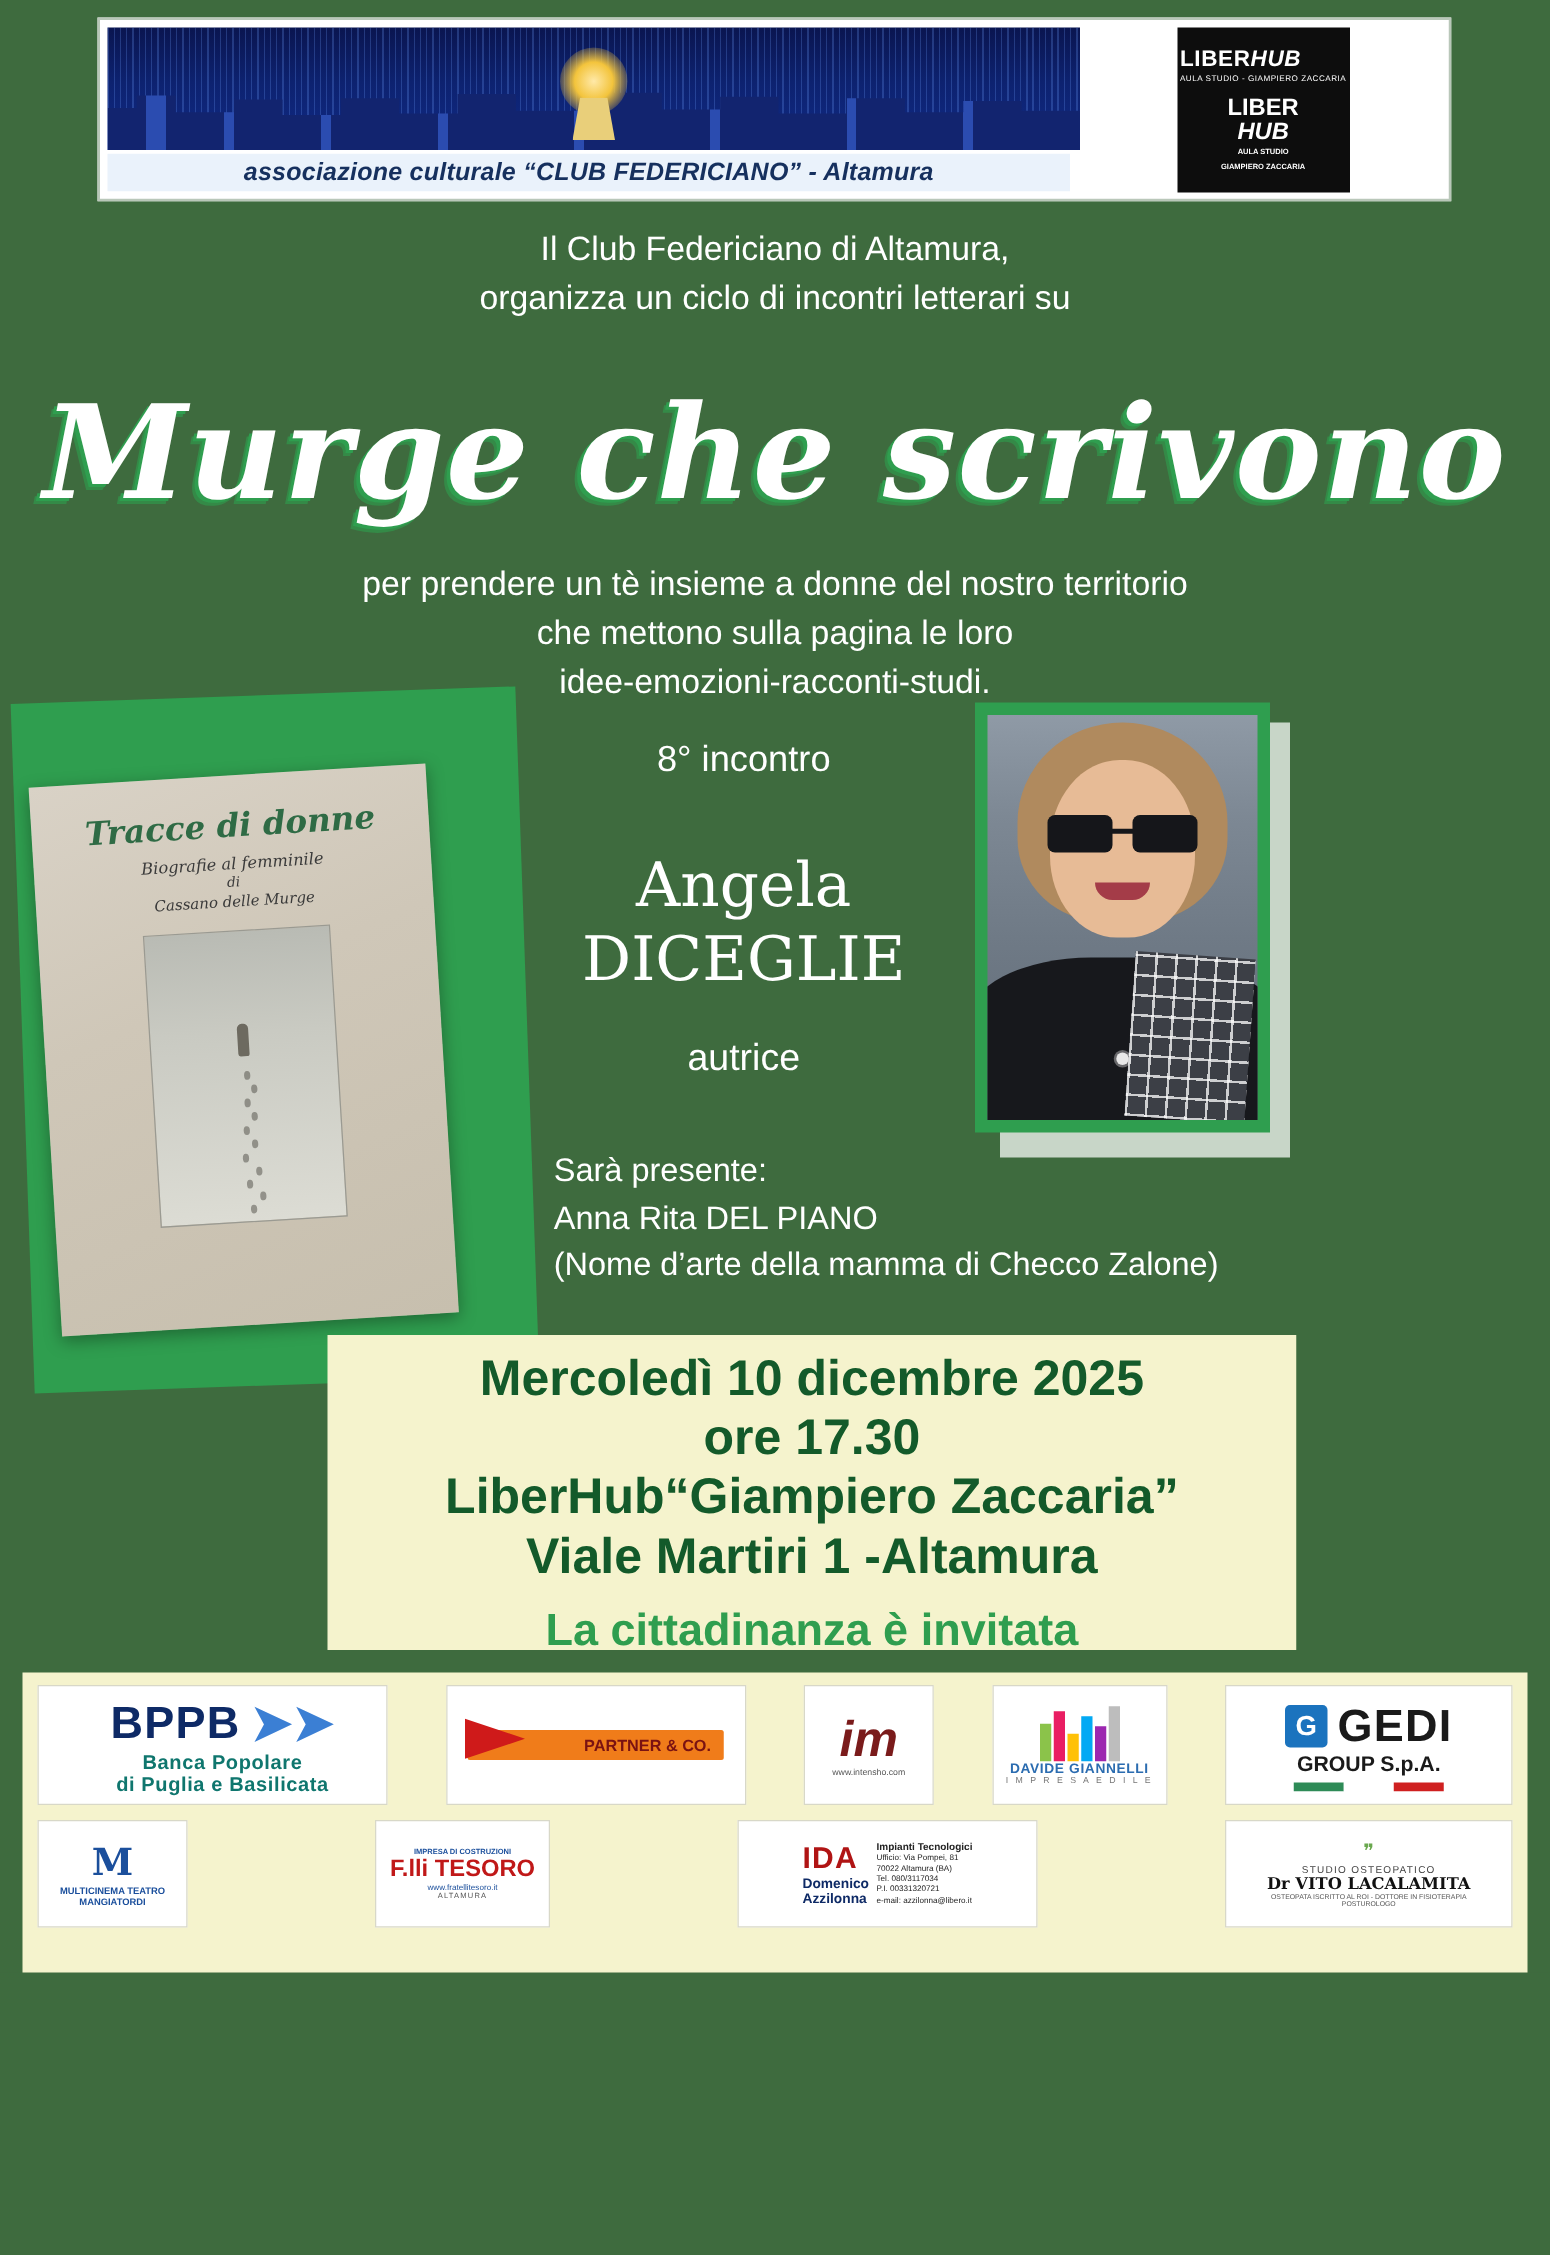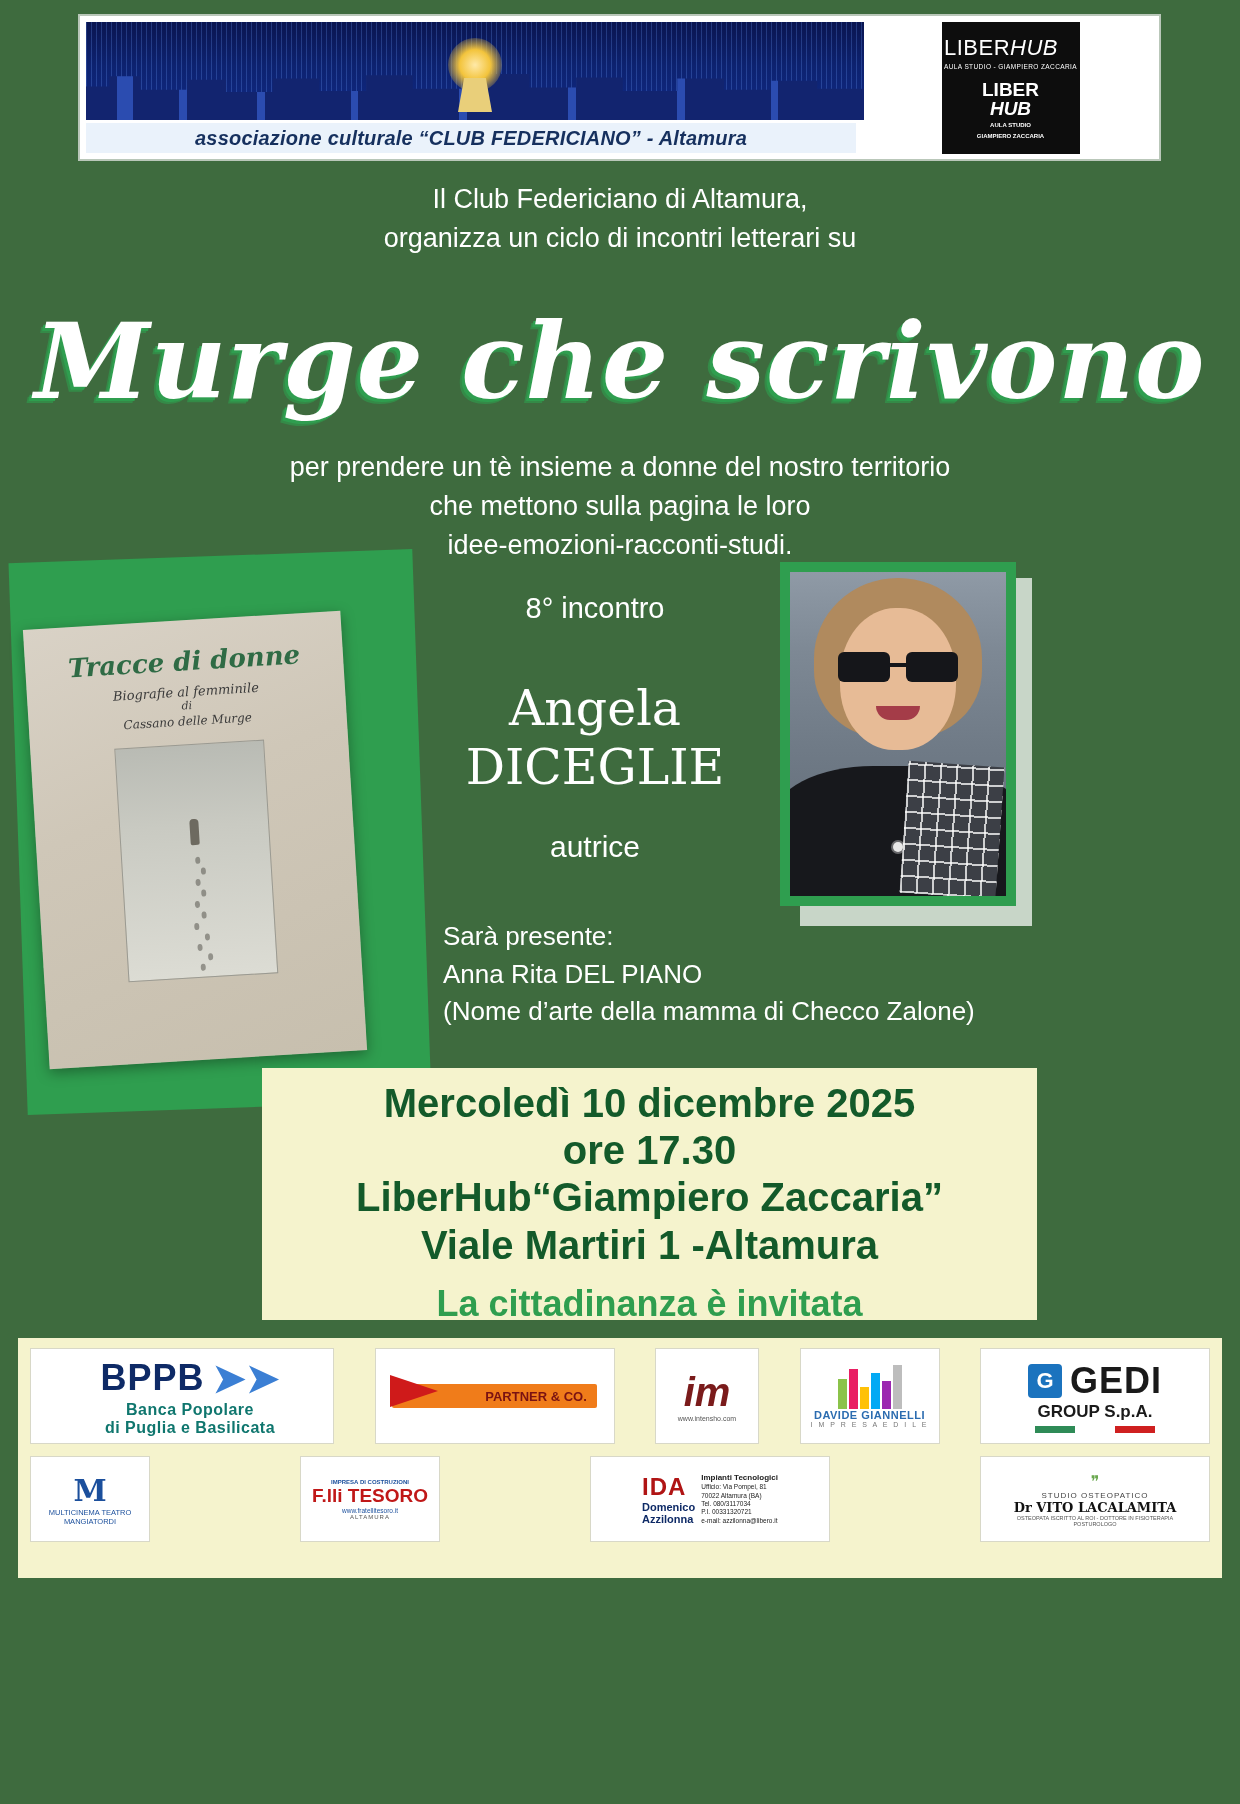--- a/index.html
+++ b/index.html
@@ -84,21 +84,21 @@
     padding: 6px 8px 6px 0;
   }
   .liberhub-logo {
     width: 138px; height: 132px;
     background: #0d0d0d;
     color: #fff;
     display: flex; flex-direction: column;
     align-items: center; justify-content: center;
     gap: 10px;
   }
-  .lh-row1 { font-size: 22px; font-weight: normal; letter-spacing: .5px; }
+  .lh-row1 { font-size: 18px; font-weight: bold; letter-spacing: .5px; }
   .lh-row1 i { font-style: italic; }
   .lh-sub { font-size: 6.5px; letter-spacing: .4px; margin-top: 2px; }
   .lh-row2 { font-size: 19px; font-weight: bold; line-height: 1; text-align:center;}
   .lh-row2 .b { display:block; font-style: italic; }
   .lh-sub2 { font-size: 6px; line-height: 1.35; text-align: center; margin-top: 3px; }
 
   
   .intro {
     position: absolute;
     left: 0; right: 0; top: 180px;
@@ -343,21 +343,21 @@
   .sp-row.row2 { height: 86px; margin-top: 12px; }
   .sp {
     background: #ffffff;
     border: 1px solid #d8d8c8;
     display: flex; align-items: center; justify-content: center;
     flex-direction: column;
     overflow: hidden;
     text-align: center;
   }
 
-  .bppb { width: 304px; padding-left: 16px; }
+  .bppb { width: 280px; padding-left: 16px; }
   .bppb .t { font-size: 36px; font-weight: bold; color: #0e2a66; letter-spacing: 1px; }
   .bppb .s { font-size: 16px; font-weight: bold; color: #0f766e; letter-spacing: .5px; }
   .bppb .row { display:flex; align-items:center; gap: 8px; }
   .bppb .swoosh { font-size: 40px; color: #3b7fd4; font-weight: bold; }
 
   .partner { width: 240px; position: relative; }
   .partner .bar { width: 86%; height: 24px; background: #f07c1a; border-radius: 2px; display:flex;align-items:center;justify-content:flex-end;padding-right:10px;}
   .partner .bar span { font-size: 13px; font-weight: bold; color:#7a1212;}
   .partner .tri { width:0;height:0;border-left:48px solid #cf1a1a;border-top:16px solid transparent;border-bottom:16px solid transparent; position:absolute; left: 14px; top: 26px;}
 
@@ -374,21 +374,21 @@
   .gedi { width: 230px; }
   .gedi .row { display:flex; align-items:center; gap:8px;}
   .gedi .sq { width: 34px; height:34px; background:#1b73be; color:#fff; font-weight:bold; font-size:22px; display:flex;align-items:center;justify-content:center;border-radius:4px;}
   .gedi .t { font-size: 36px; font-weight:bold; color:#1a1a1a; letter-spacing:1px;}
   .gedi .s { font-size: 17px; font-weight:bold; color:#1a1a1a;}
   .gedi .flag { display:flex; width: 120px; height: 7px; margin-top: 4px;}
   .gedi .flag i { flex:1; }
 
   .mangiatordi { width: 120px; }
   .mangiatordi .m { font-size: 30px; font-weight: bold; color:#1b4f9c; font-family:"DejaVu Serif",serif;}
-  .mangiatordi .t { font-size: 7.5px; font-weight:normal; color:#1b4f9c;}
+  .mangiatordi .t { font-size: 7.5px; font-weight:bold; color:#1b4f9c;}
 
   .tesoro { width: 140px; }
   .tesoro .top { font-size: 6px; color:#1b4f9c; font-weight:bold;}
   .tesoro .n { font-size: 19px; font-weight:bold; color:#c01818;}
   .tesoro .w { font-size: 6.5px; color:#1b4f9c;}
   .tesoro .c { font-size: 6px; color:#555; letter-spacing:1px;}
 
   .habits { width: 300px; }
   .habits .h { font-size: 42px; font-weight: bold; letter-spacing: 2px; color:#111; font-family:"DejaVu Serif",serif;}
   .habits .r { font-size: 13px; color:#333; text-align:left; line-height:1.05;}

